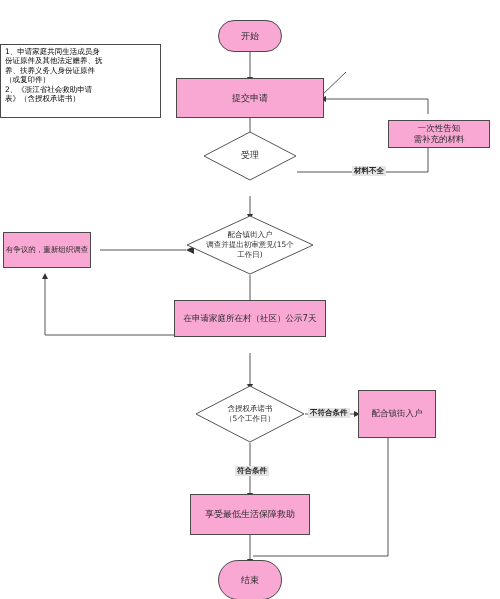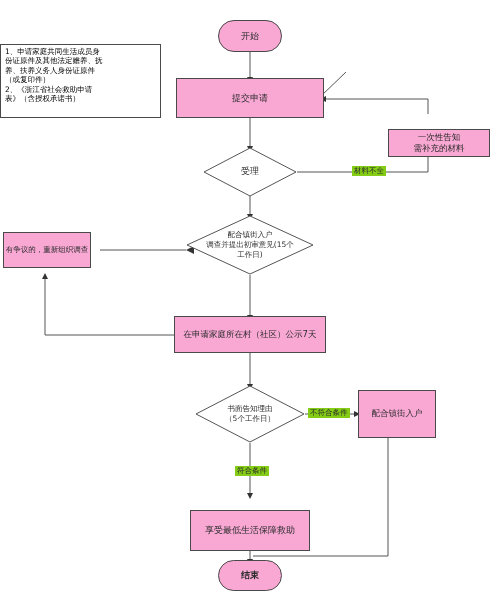--- a/index.html
+++ b/index.html
@@ -72,25 +72,26 @@
     align-items: center;
     justify-content: center;
     text-align: center;
     color: #2b2b2b;
     line-height: 1.3;
     padding: 0 6px;
     box-sizing: border-box;
   }
   .edge-label {
     position: absolute;
-    background: #84cc16;
+    background: #e5e5e5;
     color: #2b2b2b;
     padding: 0 2px;
     white-space: nowrap;
     z-index: 3;
+    font-weight: bold;
   }
   .fs7 { font-size: 7.5px; }
   .fs8 { font-size: 8.5px; }
   .fs9 { font-size: 9px; }
 </style>
 </head>
 <body>
 
 <div id="canvas">
 
@@ -143,26 +144,26 @@
     <div>养、扶养义务人身份证原件</div>
     <div>（或复印件）</div>
     <div>2、《浙江省社会救助申请</div>
     <div>表》（含授权承诺书）</div>
   </div>
 
   <div class="node rect fs9" style="left:176px; top:78px; width:148px; height:40px;">
     <span>提交申请</span>
   </div>
 
-  <div class="node rect fs8" style="left:388px; top:129px; width:102px; height:28px; flex-direction:column;">
+  <div class="node rect fs8" style="left:388px; top:120px; width:102px; height:28px; flex-direction:column;">
     <span>一次性告知</span>
     <span>需补充的材料</span>
   </div>
 
-  <div class="diamond-wrap" style="left:203px; top:147px; width:94px; height:50px;">
+  <div class="diamond-wrap" style="left:203px; top:131px; width:94px; height:50px;">
     <svg width="94" height="50" viewBox="0 0 94 50">
       <polygon points="47,1 93,25 47,49 1,25" fill="#ffffff" stroke="#555555" stroke-width="1"></polygon>
     </svg>
     <div class="diamond-label fs9">受理</div>
   </div>
 
   <span class="edge-label fs7" style="left:352px; top:166px;">材料不全</span>
 
   <div class="diamond-wrap" style="left:186px; top:215px; width:128px; height:60px;">
     <svg width="128" height="60" viewBox="0 0 128 60">
@@ -172,43 +173,43 @@
       <span>配合镇街入户</span>
       <span>调查并提出初审意见(15个</span>
       <span>工作日)</span>
     </div>
   </div>
 
   <div class="node rect fs7" style="left:3px; top:232px; width:88px; height:36px;">
     <span>有争议的，重新组织调查</span>
   </div>
 
-  <div class="node rect fs8" style="left:174px; top:316px; width:152px; height:37px;">
+  <div class="node rect fs8" style="left:174px; top:300px; width:152px; height:37px;">
     <span>在申请家庭所在村（社区）公示7天</span>
   </div>
 
   <div class="diamond-wrap" style="left:195px; top:385px; width:110px; height:58px;">
     <svg width="110" height="58" viewBox="0 0 110 58">
       <polygon points="55,1 109,29 55,57 1,29" fill="#ffffff" stroke="#555555" stroke-width="1"></polygon>
     </svg>
     <div class="diamond-label fs7" style="flex-direction:column;">
-      <span>书面告知理由</span>
+      <span>含授权承诺书</span>
       <span>（5个工作日）</span>
     </div>
   </div>
 
   <span class="edge-label fs7" style="left:308px; top:408px;">不符合条件</span>
 
   <span class="edge-label fs7" style="left:235px; top:466px;">符合条件</span>
 
   <div class="node rect fs8" style="left:358px; top:390px; width:78px; height:48px;">
     <span>配合镇街入户</span>
   </div>
 
-  <div class="node rect fs9" style="left:190px; top:494px; width:120px; height:41px;margin-top:16px;">
+  <div class="node rect fs9" style="left:190px; top:494px; width:120px; height:41px;">
     <span>享受最低生活保障救助</span>
   </div>
 
-  <div class="node terminator fs9" style="left:218px; top:560px; width:64px; height:31px;font-weight:bold;">
+  <div class="node terminator fs9" style="left:218px; top:560px; width:64px; height:40px;">
     <span>结束</span>
   </div>
 
 </div>
 
 </body></html>

